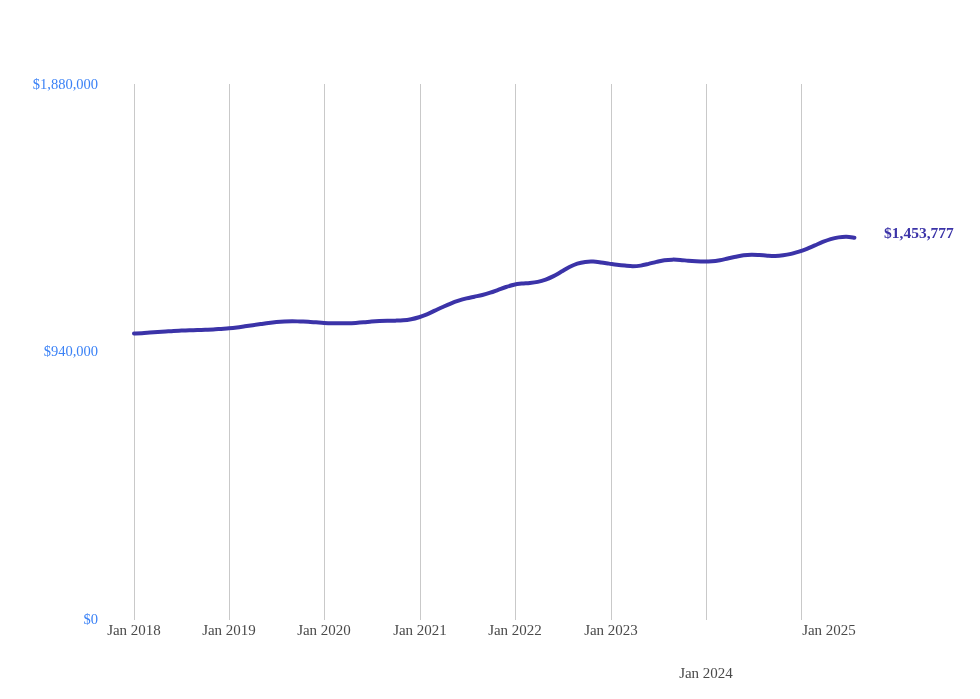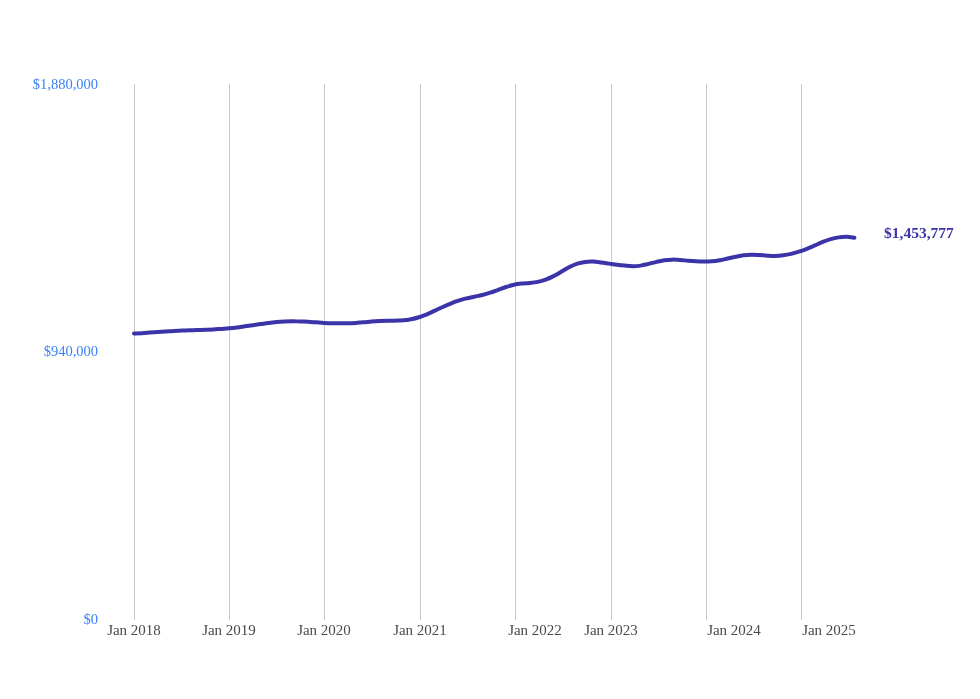--- a/index.html
+++ b/index.html
@@ -127,22 +127,22 @@
     <svg id="series-svg" viewBox="0 0 760 536" preserveAspectRatio="none">
       <path id="value-path" fill="none" stroke="#3b33a8" stroke-width="4" stroke-linecap="round" stroke-linejoin="round" d="M 24.00 249.47 C 25.32 249.42, 29.28 249.33, 31.92 249.18 C 34.56 249.04, 37.19 248.80, 39.83 248.61 C 42.47 248.42, 45.11 248.23, 47.75 248.04 C 50.39 247.85, 53.03 247.66, 55.67 247.47 C 58.31 247.28, 60.94 247.04, 63.58 246.90 C 66.22 246.76, 68.86 246.71, 71.50 246.62 C 74.14 246.52, 76.78 246.43, 79.42 246.33 C 82.06 246.24, 84.69 246.14, 87.33 246.05 C 89.97 245.95, 92.61 245.86, 95.25 245.76 C 97.89 245.67, 100.53 245.62, 103.17 245.48 C 105.81 245.33, 108.44 245.10, 111.08 244.91 C 113.72 244.72, 116.36 244.57, 119.00 244.34 C 121.64 244.10, 124.28 243.81, 126.92 243.48 C 129.56 243.15, 132.19 242.72, 134.83 242.34 C 137.47 241.96, 140.11 241.58, 142.75 241.20 C 145.39 240.82, 148.03 240.44, 150.67 240.06 C 153.31 239.68, 155.94 239.25, 158.58 238.92 C 161.22 238.59, 163.86 238.30, 166.50 238.06 C 169.14 237.83, 171.78 237.64, 174.42 237.49 C 177.06 237.35, 179.69 237.21, 182.33 237.21 C 184.97 237.21, 187.61 237.40, 190.25 237.49 C 192.89 237.59, 195.53 237.64, 198.17 237.78 C 200.81 237.92, 203.44 238.16, 206.08 238.35 C 208.72 238.54, 211.36 238.78, 214.00 238.92 C 216.64 239.06, 219.28 239.16, 221.92 239.20 C 224.56 239.25, 227.19 239.20, 229.83 239.20 C 232.47 239.20, 235.11 239.25, 237.75 239.20 C 240.39 239.16, 243.03 239.06, 245.67 238.92 C 248.31 238.78, 250.94 238.59, 253.58 238.35 C 256.22 238.11, 258.86 237.73, 261.50 237.49 C 264.14 237.26, 266.78 237.07, 269.42 236.92 C 272.06 236.78, 274.69 236.69, 277.33 236.64 C 279.97 236.59, 282.61 236.69, 285.25 236.64 C 287.89 236.59, 290.53 236.59, 293.17 236.35 C 295.81 236.12, 298.44 235.74, 301.08 235.21 C 303.72 234.69, 306.36 234.02, 309.00 233.22 C 311.64 232.41, 314.28 231.46, 316.92 230.37 C 319.56 229.27, 322.19 227.90, 324.83 226.66 C 327.47 225.42, 330.11 224.14, 332.75 222.95 C 335.39 221.77, 338.03 220.58, 340.67 219.53 C 343.31 218.49, 345.94 217.54, 348.58 216.68 C 351.22 215.83, 353.86 215.07, 356.50 214.40 C 359.14 213.73, 361.78 213.26, 364.42 212.69 C 367.06 212.12, 369.69 211.64, 372.33 210.98 C 374.97 210.31, 377.61 209.55, 380.25 208.70 C 382.89 207.84, 385.53 206.80, 388.17 205.85 C 390.81 204.90, 393.44 203.85, 396.08 203.00 C 398.72 202.14, 401.36 201.29, 404.00 200.71 C 406.64 200.14, 409.28 199.86, 411.92 199.57 C 414.56 199.29, 417.19 199.29, 419.83 199.00 C 422.47 198.72, 425.11 198.43, 427.75 197.86 C 430.39 197.29, 433.03 196.53, 435.67 195.58 C 438.31 194.63, 440.94 193.49, 443.58 192.16 C 446.22 190.83, 448.86 189.12, 451.50 187.60 C 454.14 186.08, 456.78 184.37, 459.42 183.04 C 462.06 181.71, 464.69 180.47, 467.33 179.62 C 469.97 178.76, 472.61 178.24, 475.25 177.91 C 477.89 177.57, 480.53 177.53, 483.17 177.62 C 485.81 177.72, 488.44 178.14, 491.08 178.48 C 493.72 178.81, 496.36 179.24, 499.00 179.62 C 501.64 180.00, 504.28 180.42, 506.92 180.76 C 509.56 181.09, 512.19 181.38, 514.83 181.61 C 517.47 181.85, 520.11 182.18, 522.75 182.18 C 525.39 182.18, 528.03 181.99, 530.67 181.61 C 533.31 181.23, 535.94 180.52, 538.58 179.90 C 541.22 179.28, 543.86 178.52, 546.50 177.91 C 549.14 177.29, 551.78 176.58, 554.42 176.20 C 557.06 175.82, 559.69 175.67, 562.33 175.63 C 564.97 175.58, 567.61 175.72, 570.25 175.91 C 572.89 176.10, 575.53 176.53, 578.17 176.77 C 580.81 177.00, 583.44 177.19, 586.08 177.34 C 588.72 177.48, 591.36 177.62, 594.00 177.62 C 596.64 177.62, 599.28 177.57, 601.92 177.34 C 604.56 177.10, 607.19 176.67, 609.83 176.20 C 612.47 175.72, 615.11 175.06, 617.75 174.49 C 620.39 173.91, 623.03 173.30, 625.67 172.77 C 628.31 172.25, 630.94 171.68, 633.58 171.35 C 636.22 171.02, 638.86 170.83, 641.50 170.78 C 644.14 170.73, 646.78 170.92, 649.42 171.06 C 652.06 171.21, 654.69 171.49, 657.33 171.63 C 659.97 171.78, 662.61 171.97, 665.25 171.92 C 667.89 171.87, 670.53 171.68, 673.17 171.35 C 675.81 171.02, 678.44 170.54, 681.08 169.92 C 683.72 169.31, 686.36 168.50, 689.00 167.64 C 691.64 166.79, 694.28 165.84, 696.92 164.79 C 699.56 163.75, 702.19 162.51, 704.83 161.37 C 707.47 160.23, 710.11 158.99, 712.75 157.95 C 715.39 156.90, 718.03 155.86, 720.67 155.10 C 723.31 154.34, 725.94 153.77, 728.58 153.39 C 731.22 153.01, 733.86 152.77, 736.50 152.82 C 739.14 152.86, 743.10 153.53, 744.42 153.67"></path>
     </svg>
   </div>
 
   <div id="xlabels">
     <div class="xtick-label" style="left: 24px;">Jan 2018</div>
     <div class="xtick-label" style="left: 119px;">Jan 2019</div>
     <div class="xtick-label" style="left: 214px;">Jan 2020</div>
     <div class="xtick-label" style="left: 310px;">Jan 2021</div>
-    <div class="xtick-label" style="left: 425px;">Jan 2022</div>
+    <div class="xtick-label" style="left: 405px;">Jan 2022</div>
     <div class="xtick-label" style="left: 501px;">Jan 2023</div>
-    <div class="xtick-label" style="left: 624px;">Jan 2024</div>
+    <div class="xtick-label" style="left: 596px; margin-top: 43px;">Jan 2024</div>
     <div class="xtick-label" style="left: 691px; margin-left: 28px;">Jan 2025</div>
   </div>
 
   <div id="end-label" style="top: 224px;">$1,453,777</div>
 
 
 </div>
 
 </body></html>

